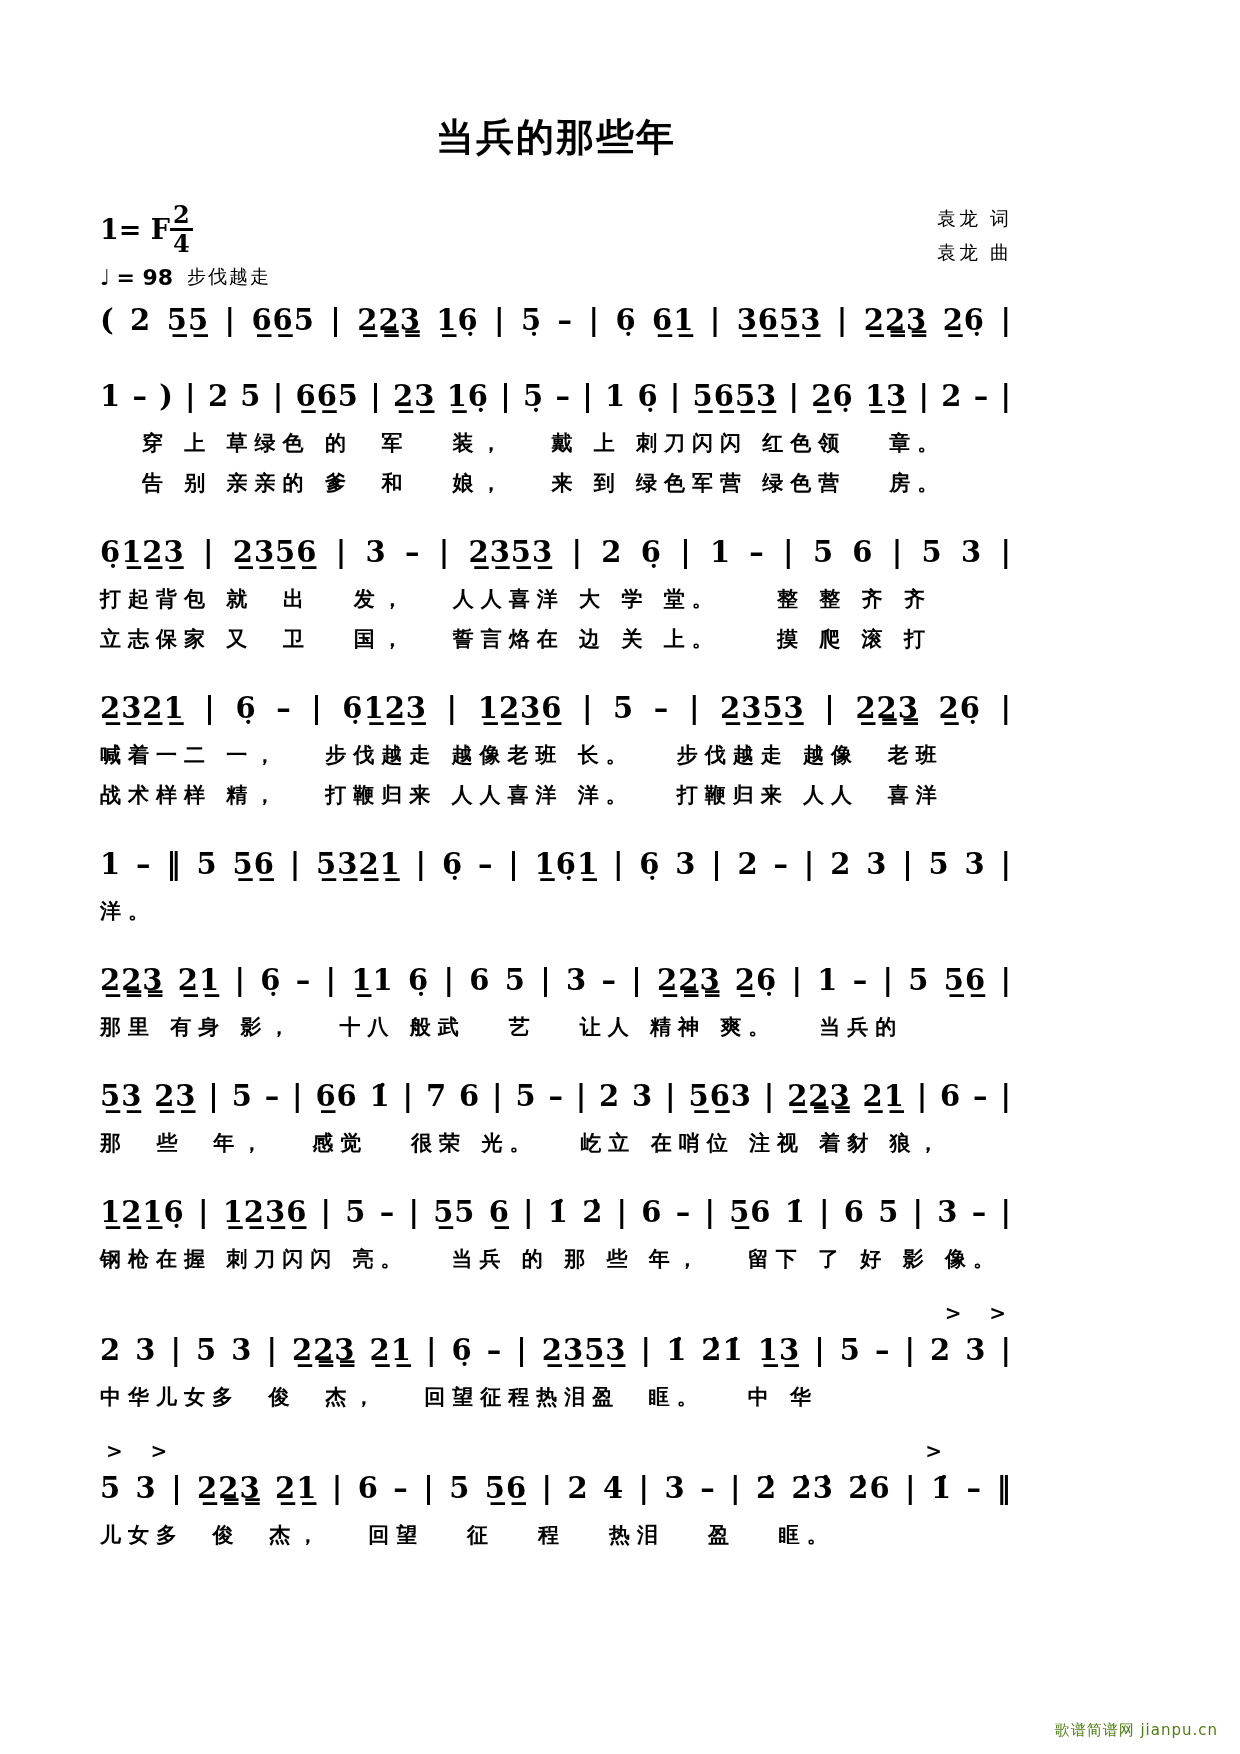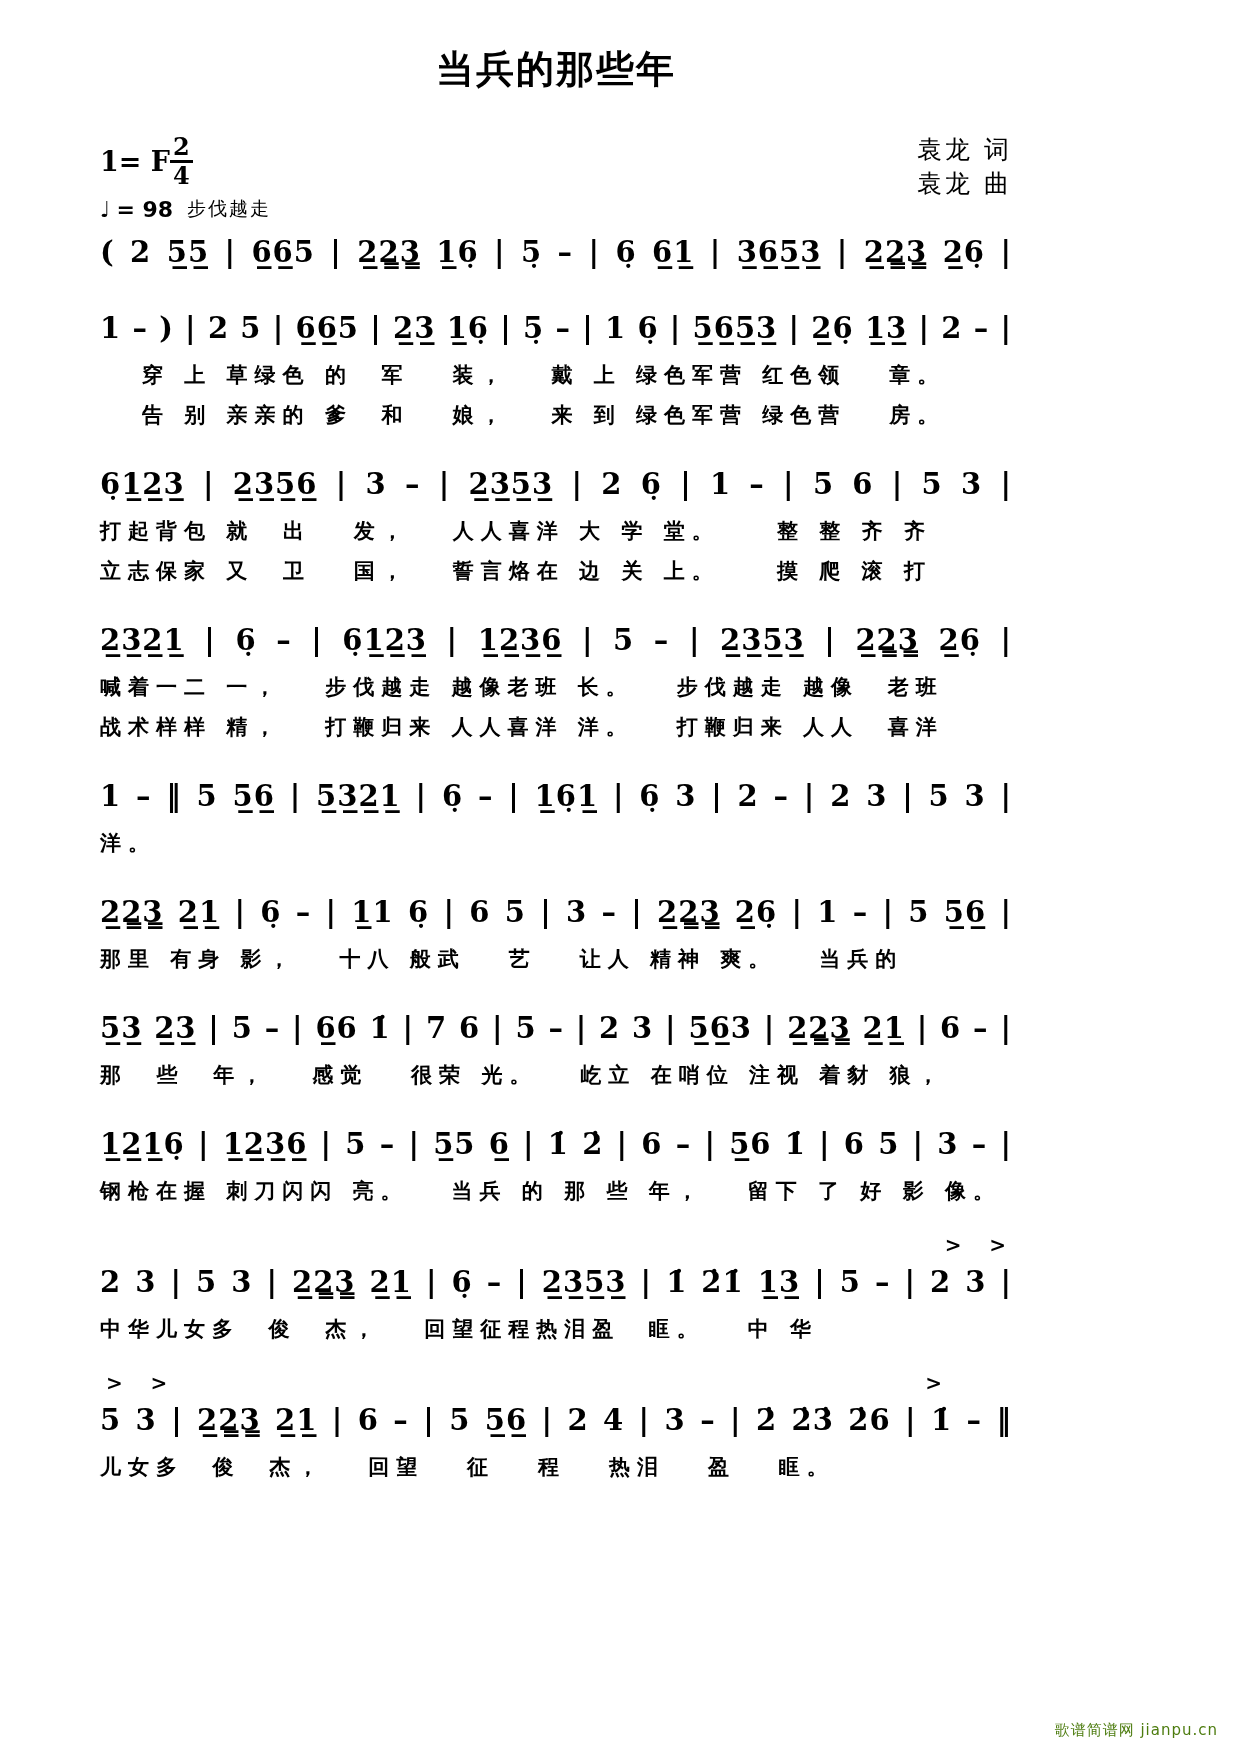--- a/index.html
+++ b/index.html
@@ -8,27 +8,27 @@
     width:1240px;height:1754px;
     background:#ffffff;
     font-family:"DejaVu Sans",sans-serif;
     color:#000;
     overflow:hidden;
   }
   .score{position:relative;margin:0 100px;width:912px;}
   .title{
     text-align:center;
     font-size:38px;font-weight:bold;
-    padding-top:44px;
+    padding-top:112px;
     letter-spacing:2px;
   }
   .header-row{position:relative;height:130px;}
   .credits{
     position:absolute;right:0;top:38px;
-    font-size:25px;line-height:34px;text-align:right;
+    font-size:19px;line-height:34px;text-align:right;
     letter-spacing:3px;
   }
   .keyblock{position:absolute;left:0;top:40px;}
   .keyline{
     font-family:"DejaVu Serif",serif;
     font-size:27px;font-weight:bold;
     display:flex;align-items:center;gap:0;
   }
   .meter{
     display:inline-block;text-align:center;
@@ -100,21 +100,21 @@
         <div>袁龙  曲</div>
       </div>
     </div>
 
     <div class="system">
       <div class="notes">( 2 5̲5̲ | 6̲6̲5 | 2̲2̳3̳ 1̲6̣ | 5̣ – | 6̣ 6̲1̲ | 3̲6̲5̲3̲ | 2̲2̳3̳ 2̲6̣ |</div>
     </div>
 
     <div class="system">
       <div class="notes">1 – ) | 2 5 | 6̲6̲5 | 2̲3̲ 1̲6̣ | 5̣ – | 1 6̣ | 5̲6̲5̲3̲ | 2̲6̣ 1̲3̲ | 2 – |</div>
-      <div class="lyric">穿 上 草绿色 的  军   装，   戴 上 绿色军营 红色领   章。</div>
+      <div class="lyric">穿 上 草绿色 的  军   装，   戴 上 刺刀闪闪 红色领   章。</div>
       <div class="lyric">告 别 亲亲的 爹  和   娘，   来 到 绿色军营 绿色营   房。</div>
     </div>
 
     <div class="system">
       <div class="notes">6̣1̲2̲3̲ | 2̲3̲5̲6̲ | 3 – | 2̲3̲5̲3̲ | 2 6̣ | 1 – | 5 6 | 5 3 |</div>
       <div class="lyric no-indent">打起背包 就  出   发，   人人喜洋 大 学 堂。    整 整 齐 齐</div>
       <div class="lyric no-indent">立志保家 又  卫   国，   誓言烙在 边 关 上。    摸 爬 滚 打</div>
     </div>
 
     <div class="system">

